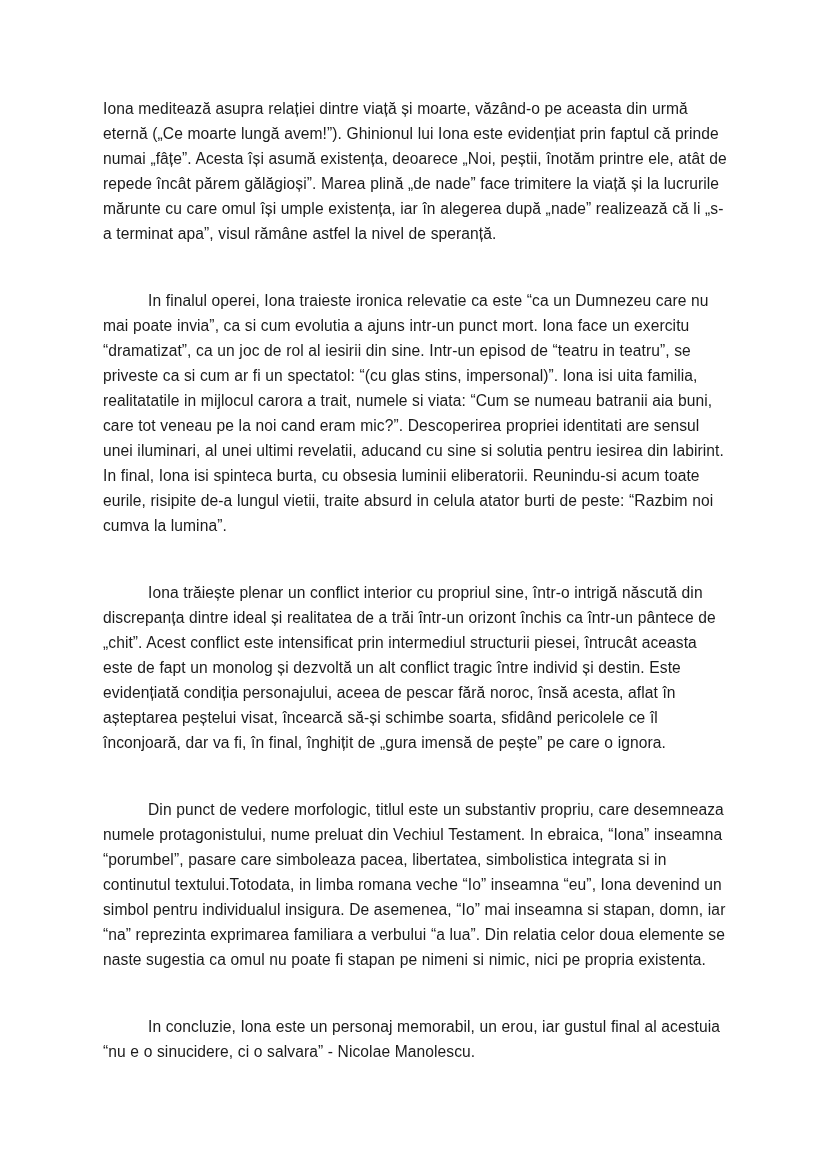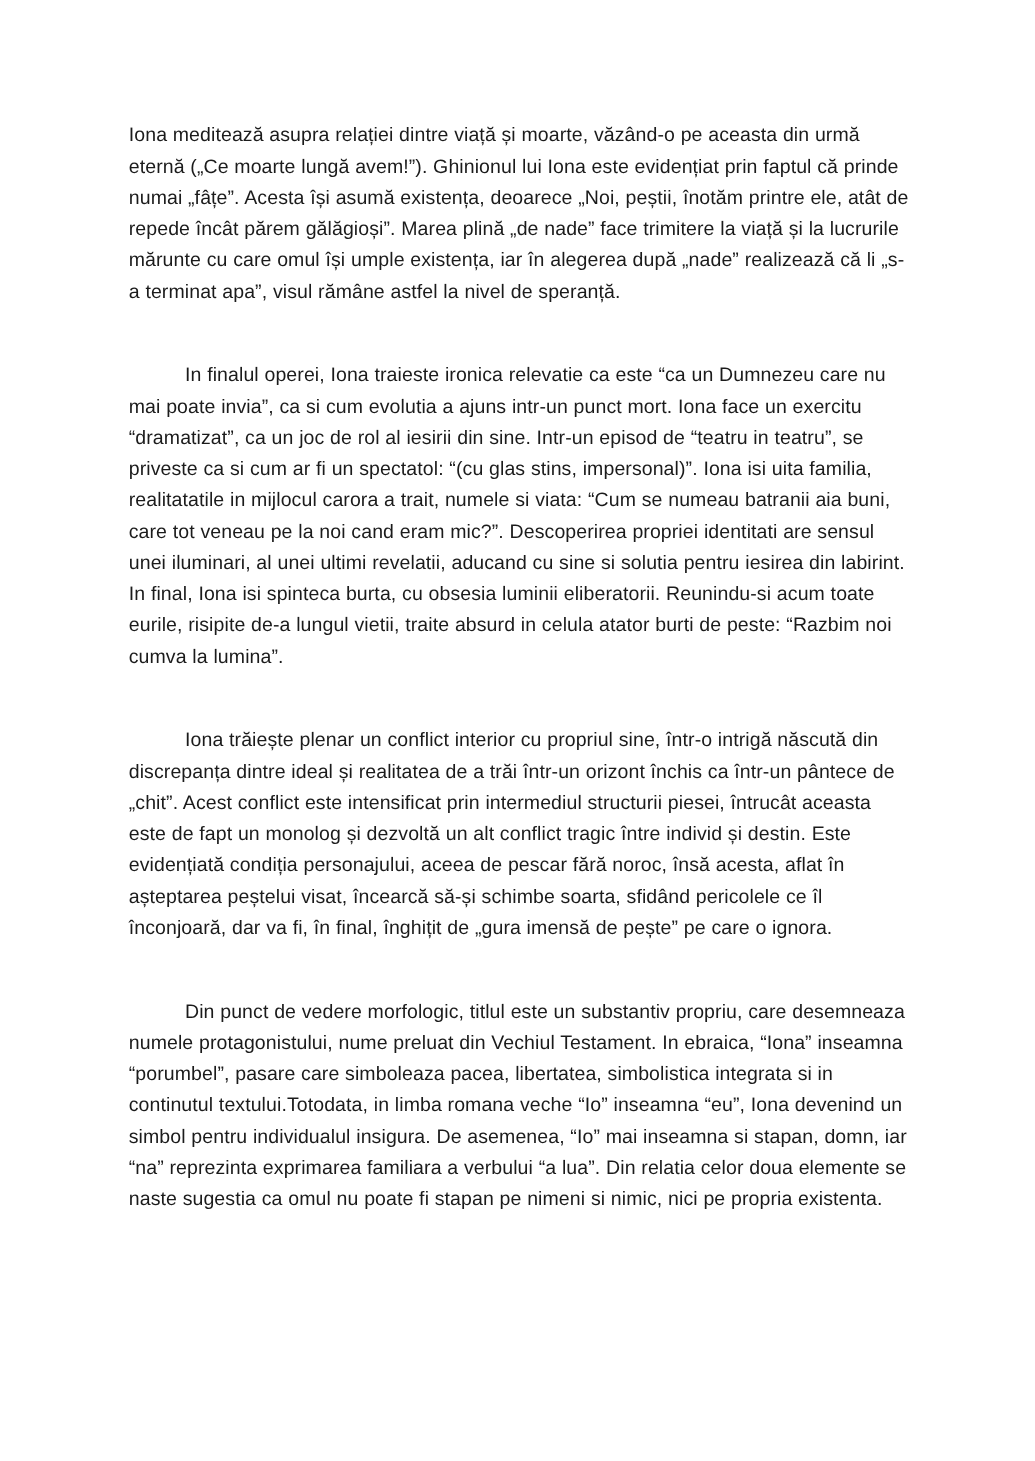--- a/index.html
+++ b/index.html
@@ -45,14 +45,15 @@
 </style>
 </head>
 <body>
 
 <div class="page">
   <div class="doc-body">
     <p class="para">Iona meditează asupra relației dintre viață și moarte, văzând-o pe aceasta din urmă eternă („Ce moarte lungă avem!”). Ghinionul lui Iona este evidențiat prin faptul că prinde numai „fâțe”. Acesta își asumă existența, deoarece „Noi, peștii, înotăm printre ele, atât de repede încât părem gălăgioși”. Marea plină „de nade” face trimitere la viață și la lucrurile mărunte cu care omul își umple existența, iar în alegerea după „nade” realizează că li „s-a terminat apa”, visul rămâne astfel la nivel de speranță.</p>
     <p class="para indent">In finalul operei, Iona traieste ironica relevatie ca este “ca un Dumnezeu care nu mai poate invia”, ca si cum evolutia a ajuns intr-un punct mort. Iona face un exercitu “dramatizat”, ca un joc de rol al iesirii din sine. Intr-un episod de “teatru in teatru”, se priveste ca si cum ar fi un spectatol: “(cu glas stins, impersonal)”. Iona isi uita familia, realitatatile in mijlocul carora a trait, numele si viata: “Cum se numeau batranii aia buni, care tot veneau pe la noi cand eram mic?”. Descoperirea propriei identitati are sensul unei iluminari, al unei ultimi revelatii, aducand cu sine si solutia pentru iesirea din labirint. In final, Iona isi spinteca burta, cu obsesia luminii eliberatorii. Reunindu-si acum toate eurile, risipite de-a lungul vietii, traite absurd in celula atator burti de peste: “Razbim noi cumva la lumina”.</p>
     <p class="para indent">Iona trăiește plenar un conflict interior cu propriul sine, într-o intrigă născută din discrepanța dintre ideal și realitatea de a trăi într-un orizont închis ca într-un pântece de „chit”. Acest conflict este intensificat prin intermediul structurii piesei, întrucât aceasta este de fapt un monolog și dezvoltă un alt conflict tragic între individ și destin. Este evidențiată condiția personajului, aceea de pescar fără noroc, însă acesta, aflat în așteptarea peștelui visat, încearcă să-și schimbe soarta, sfidând pericolele ce îl înconjoară, dar va fi, în final, înghițit de „gura imensă de pește” pe care o ignora.</p>
     <p class="para indent">Din punct de vedere morfologic, titlul este un substantiv propriu, care desemneaza numele protagonistului, nume preluat din Vechiul Testament. In ebraica, “Iona” inseamna “porumbel”, pasare care simboleaza pacea, libertatea, simbolistica integrata si in continutul textului.Totodata, in limba romana veche “Io” inseamna “eu”, Iona devenind un simbol pentru individualul insigura. De asemenea, “Io” mai inseamna si stapan, domn, iar “na” reprezinta exprimarea familiara a verbului “a lua”. Din relatia celor doua elemente se naste sugestia ca omul nu poate fi stapan pe nimeni si nimic, nici pe propria existenta.</p>
+    <p class="para indent">In concluzie, Iona este un personaj memorabil, un erou, iar gustul final al acestuia “nu e o sinucidere, ci o salvara” - Nicolae Manolescu.</p>
   </div>
 </div>
 
 </body></html>

